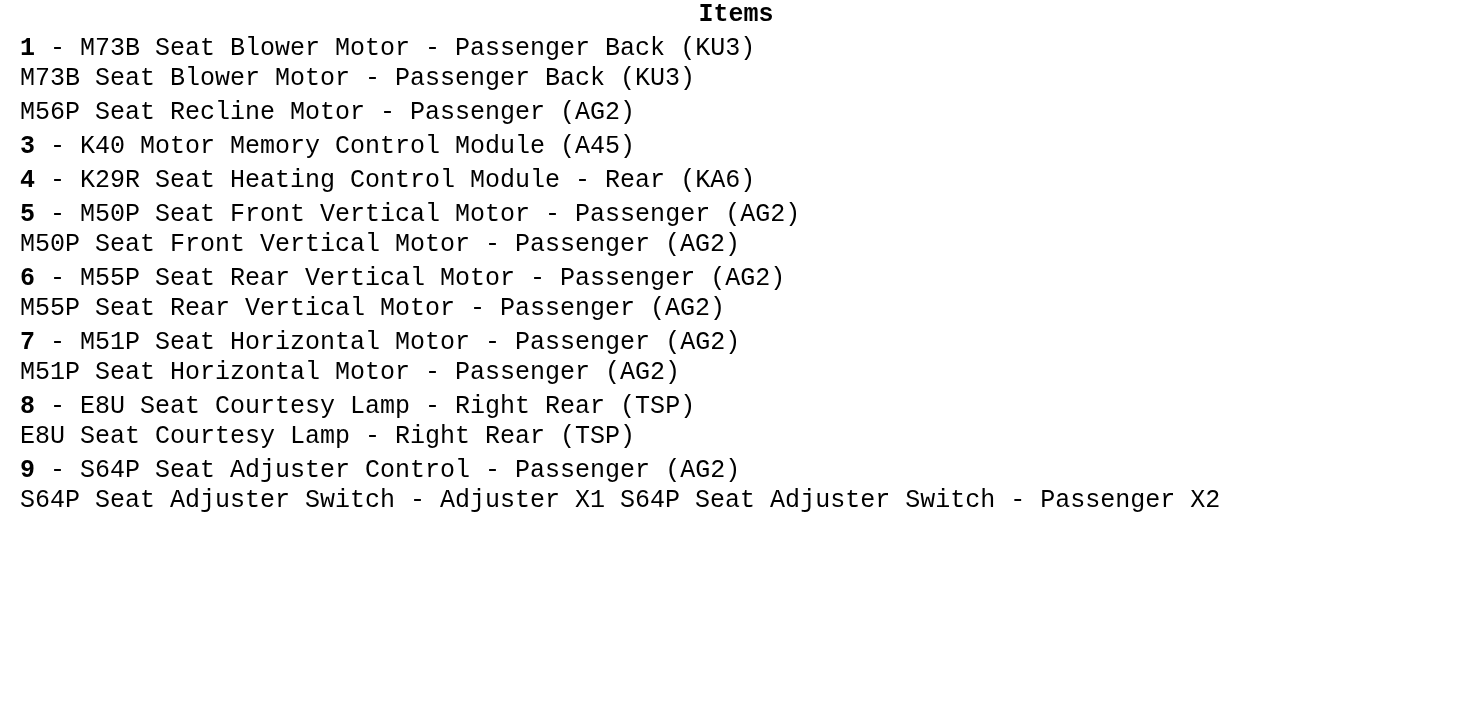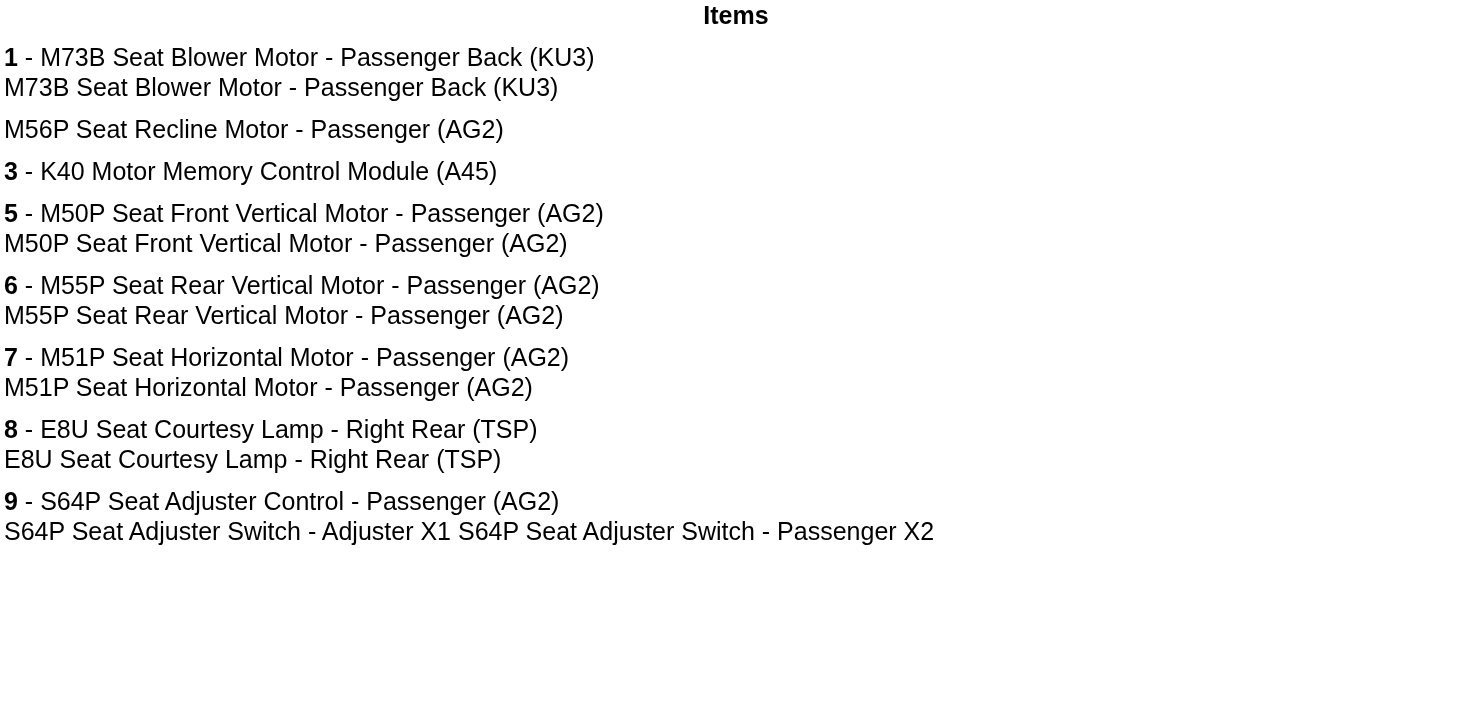--- a/index.html
+++ b/index.html
@@ -8,32 +8,33 @@
     background: #ffffff;
   }
   body {
     width: 1472px;
     height: 714px;
     overflow: hidden;
     color: #000000;
     font-family: "Liberation Sans", sans-serif;
   }
   .page {
-    padding: 0 4px;
+    padding: 0 20px;
+    font-family: Liberation Mono, monospace;
   }
   .doc-title {
     font-size: 25px;
     line-height: 30px;
     font-weight: bold;
     text-align: center;
   }
   .item {
     font-size: 25px;
     line-height: 30px;
-    margin-top: 12px;
+    margin-top: 4px;
   }
   .item-head .item-number {
     font-weight: bold;
   }
   .item-detail {
     font-size: 25px;
     line-height: 30px;
   }
 </style>
 </head>
@@ -50,20 +51,21 @@
 
   <div class="item">
     <div class="item-detail">M56P Seat Recline Motor - Passenger (AG2)</div>
   </div>
 
   <div class="item">
     <div class="item-head"><span class="item-number">3</span><span class="item-sep"> - </span><span class="item-title">K40 Motor Memory Control Module (A45)</span></div>
   </div>
 
   <div class="item">
+    <div class="item-head"><span class="item-number">4</span><span class="item-sep"> - </span><span class="item-title">K29R Seat Heating Control Module - Rear (KA6)</span></div>
   </div>
 
   <div class="item">
     <div class="item-head"><span class="item-number">5</span><span class="item-sep"> - </span><span class="item-title">M50P Seat Front Vertical Motor - Passenger (AG2)</span></div>
     <div class="item-detail">M50P Seat Front Vertical Motor - Passenger (AG2)</div>
   </div>
 
   <div class="item">
     <div class="item-head"><span class="item-number">6</span><span class="item-sep"> - </span><span class="item-title">M55P Seat Rear Vertical Motor - Passenger (AG2)</span></div>
     <div class="item-detail">M55P Seat Rear Vertical Motor - Passenger (AG2)</div>

